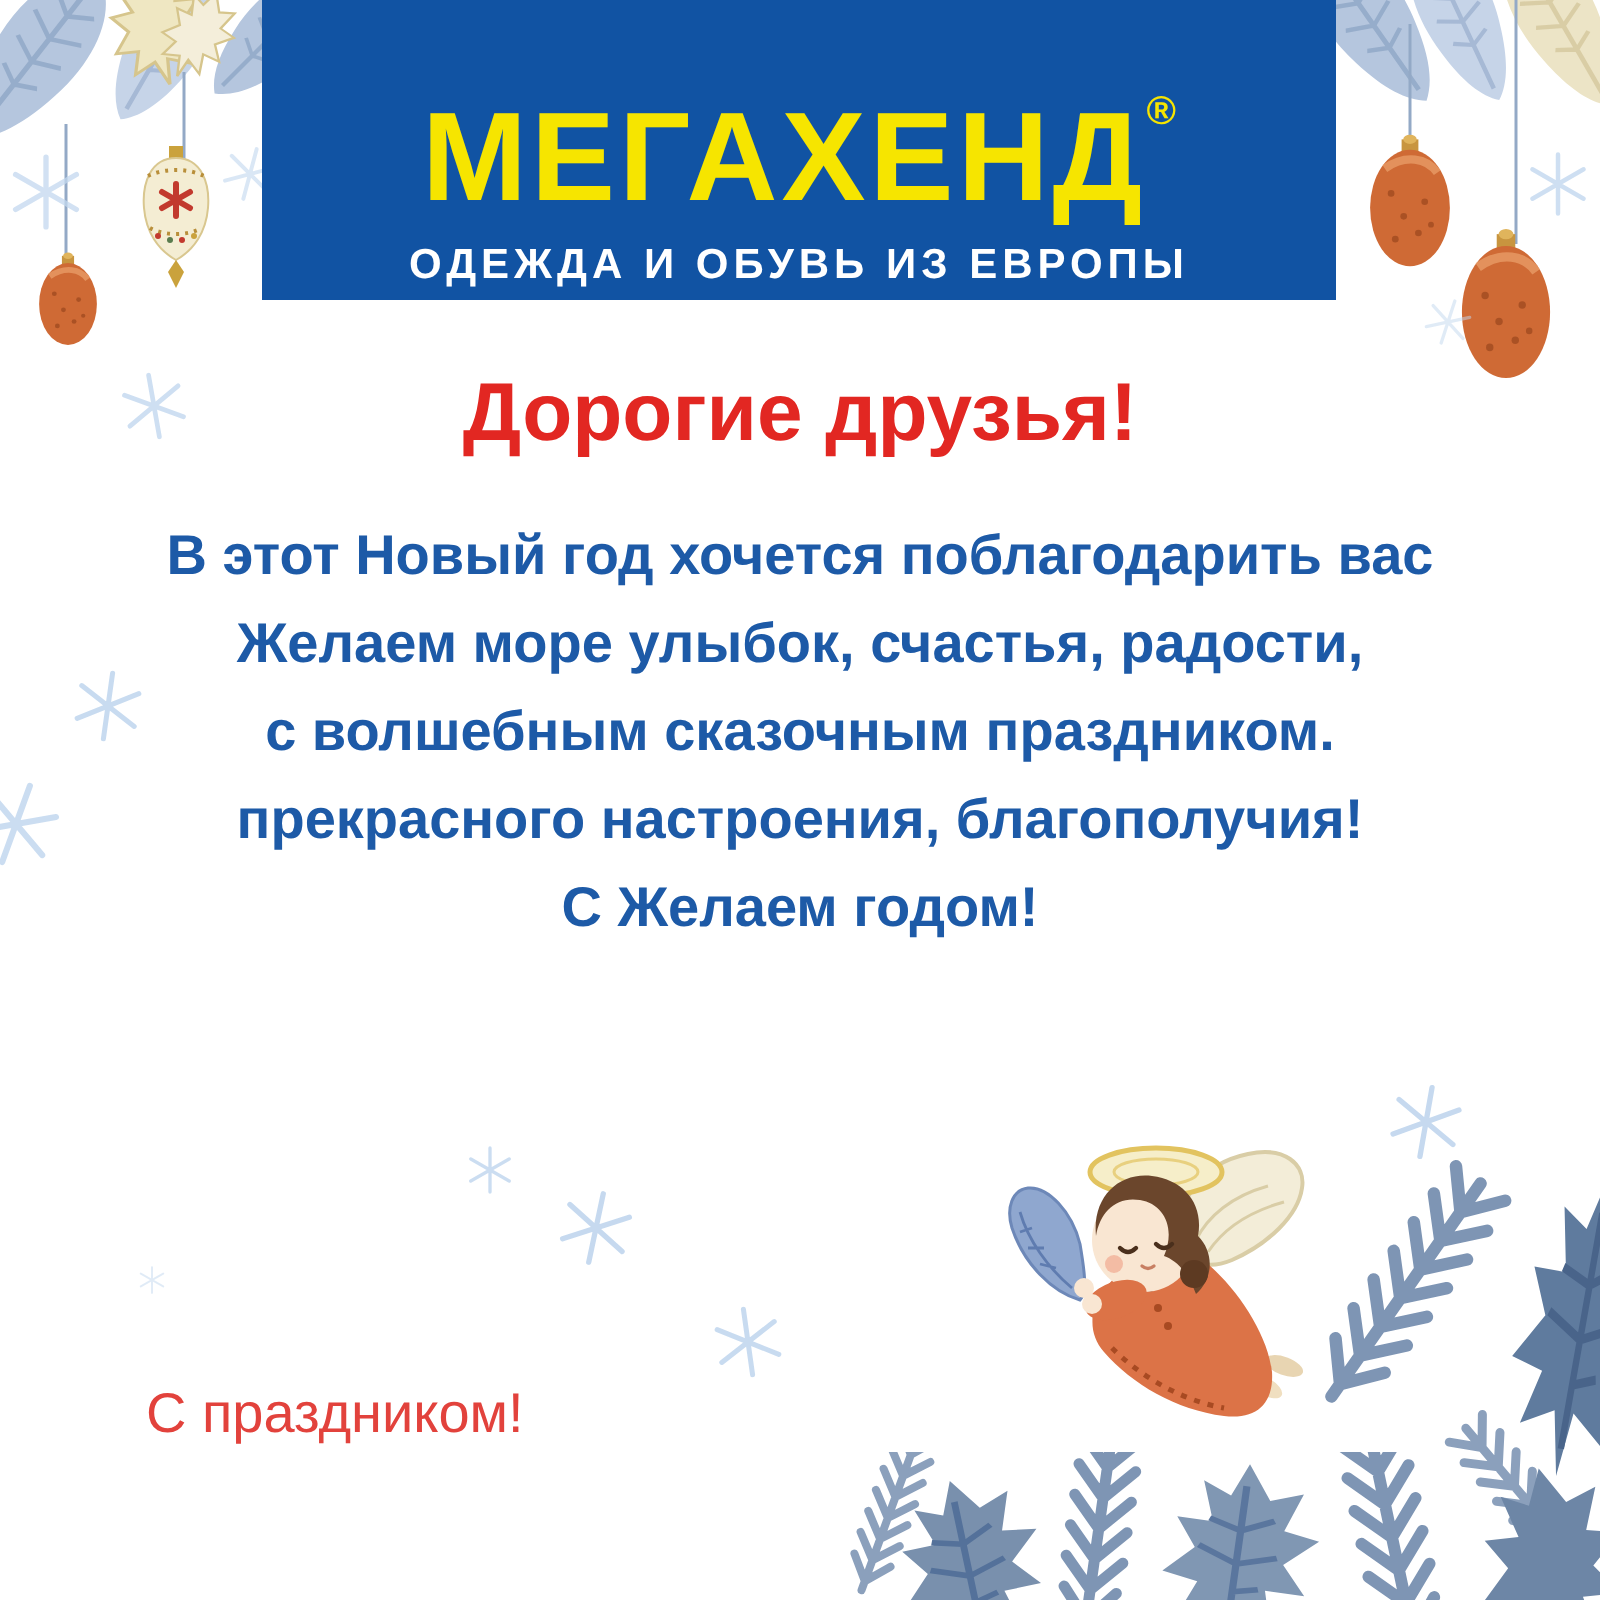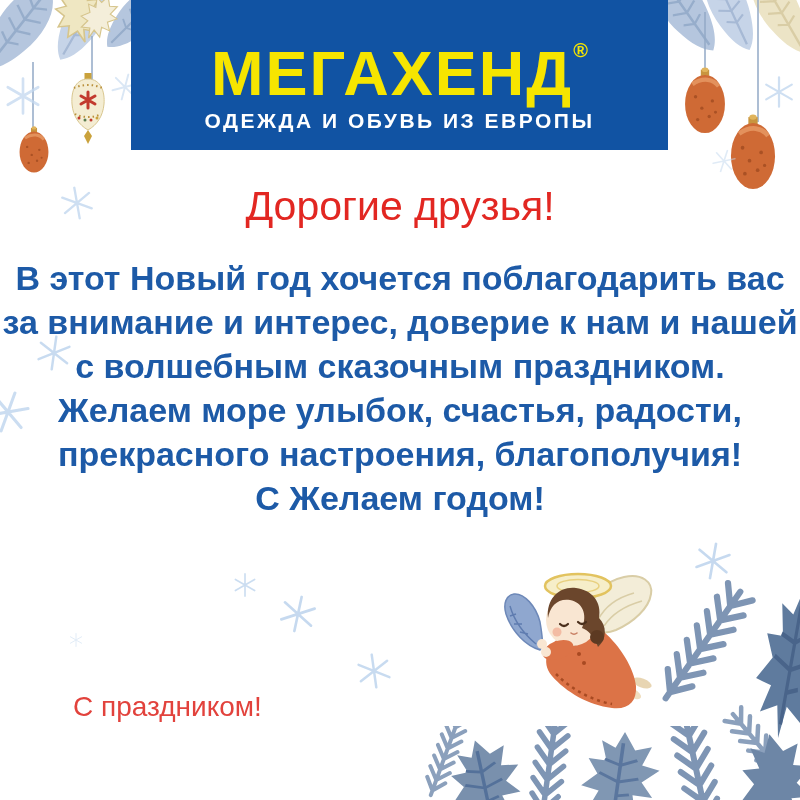--- a/index.html
+++ b/index.html
@@ -9,36 +9,36 @@
     font-family:"Liberation Sans","DejaVu Sans",sans-serif;
   }
   
   .banner{
     position:absolute;left:131px;top:0;width:537px;height:150px;
     background:#1153a3;z-index:4;
     display:flex;flex-direction:column;align-items:center;justify-content:flex-start;
     padding-top:16px;box-sizing:border-box;
   }
   .logo{
-    color:#f6e500;font-weight:800;font-size:63px;line-height:68px;
+    color:#f6e500;font-weight:800;font-size:63px;line-height:80px;
     letter-spacing:2px;white-space:nowrap;
   }
   .logo sup{font-size:20px;vertical-align:38px;letter-spacing:0;}
   .tagline{
     color:#ffffff;font-weight:700;font-size:21px;letter-spacing:2.5px;
     margin-top:2px;white-space:nowrap;
   }
   
   .title{
     position:absolute;left:0;right:0;top:183px;z-index:5;
-    text-align:center;color:#e22722;font-weight:400;font-size:41px;
+    text-align:center;color:#e22722;font-weight:700;font-size:41px;
   }
   .bodytext{
     position:absolute;left:0;right:0;top:256px;z-index:5;
-    text-align:center;color:#1d5aa7;font-weight:700;font-size:34px;line-height:44px;
+    text-align:center;color:#1d5aa7;font-weight:700;font-size:28px;line-height:44px;
   }
   .bodytext span{display:block;}
   .signature{
     position:absolute;left:73px;top:688px;z-index:5;
     text-align:left;color:#e2423c;font-weight:400;font-size:28px;line-height:38px;
   }
   .signature span{display:block;}
   
   .deco{position:absolute;z-index:1;}
   .flake{position:absolute;z-index:1;color:#c3d8ef;}
@@ -211,23 +211,22 @@
 
   <div class="banner">
     <div class="logo"><span>МЕГАХЕНД</span><sup>®</sup></div>
     <div class="tagline">ОДЕЖДА И ОБУВЬ ИЗ ЕВРОПЫ</div>
   </div>
 
   <div class="title">Дорогие друзья!</div>
 
   <div class="bodytext">
     <span>В этот Новый год хочется поблагодарить вас</span>
-    <span>за внимание и интерес, доверие к нам и нашей</span>
+    <span>Желаем море улыбок, счастья, радости,</span>
     <span>с волшебным сказочным праздником.</span>
-    <span>Желаем море улыбок, счастья, радости,</span>
     <span>прекрасного настроения, благополучия!</span>
     <span>С Желаем годом!</span>
   </div>
 
   <div class="signature">
     <span>С праздником!</span>
   </div>
 
 </div>
 

